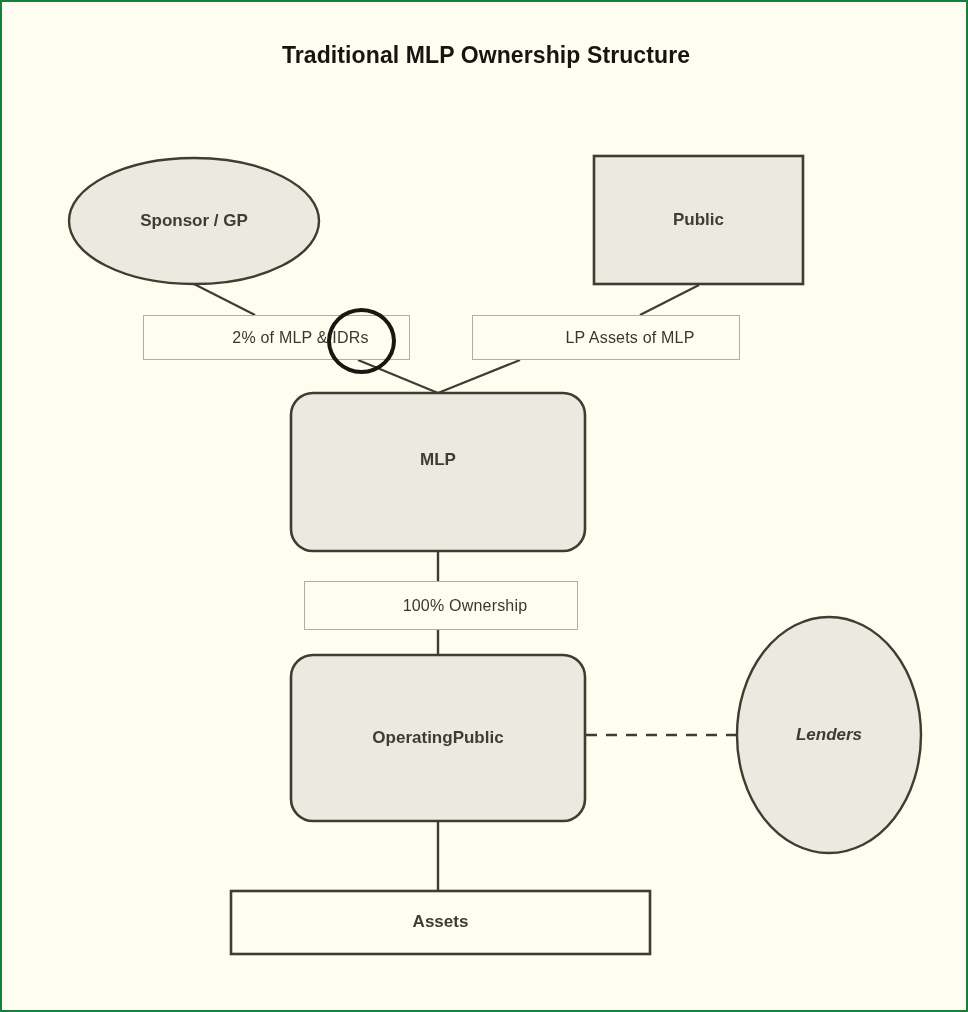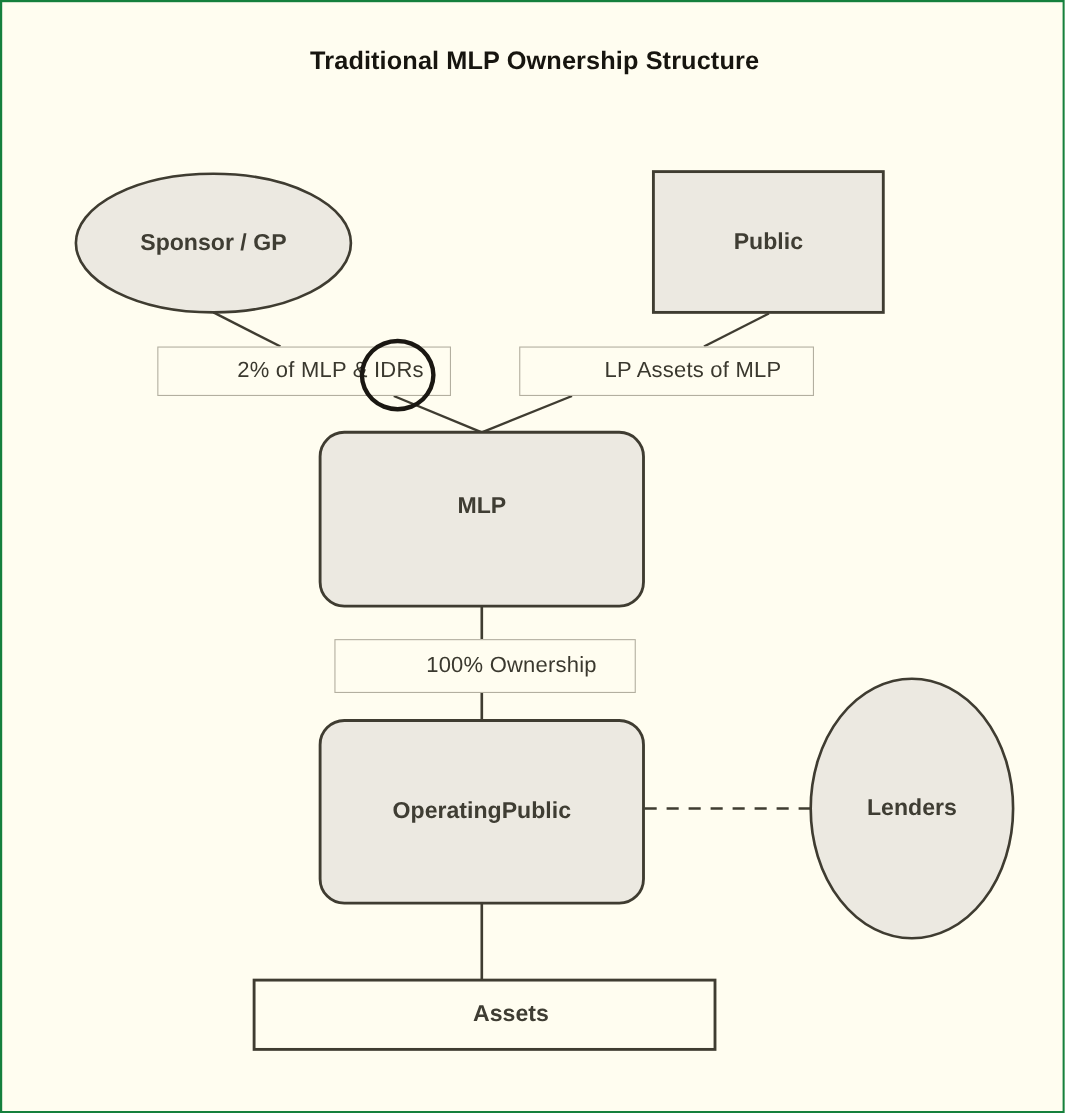--- a/index.html
+++ b/index.html
@@ -41,35 +41,35 @@
     left: 0;
     top: 40px;
     width: 968px;
     text-align: center;
     font-size: 23px;
     font-weight: bold;
     color: #17150f;
     letter-spacing: 0.1px;
   }
   .strong-label {
-    font-size: 21px;
+    font-size: 17px;
     font-weight: bold;
     color: #3f3d33;
     line-height: 1.28;
     justify-content: center;
   }
   .edge-label {
     position: absolute;
     box-sizing: border-box;
     background: #fffdf0;
     border: 1.5px solid #b3afa0;
     display: flex;
     align-items: center;
     justify-content: center;
-    font-size: 20px;
+    font-size: 16px;
     color: #3a382e;
     letter-spacing: 0.2px;
     padding-left: 48px;
   }
   .idr-highlight {
     position: absolute;
     border: 4px solid #1a1712;
     border-radius: 50%;
     background: transparent;
     pointer-events: none;
@@ -123,25 +123,25 @@
 
   <div class="node-label strong-label" style="left:289px; top:435px; width:294px; height:46px;">
     <span>MLP</span>
   </div>
 
   <div class="node-label strong-label" style="left:289px; top:700px; width:294px; height:72px; flex-direction:row;">
     <span>Operating</span>
     <span>Public</span>
   </div>
 
-  <div class="node-label strong-label" style="left:735px; top:710px; width:184px; height:46px;">
+  <div class="node-label strong-label" style="left:735px; top:710px; width:184px; height:46px;font-style:italic;">
     <span>Lenders</span>
   </div>
 
-  <div class="node-label strong-label" style="left:229px; top:897px; width:419px; height:46px;margin-left:24px;">
+  <div class="node-label strong-label" style="left:229px; top:897px; width:419px; height:46px;">
     <span>Assets</span>
   </div>
 
   <div class="edge-label" style="left:141px; top:313px; width:267px; height:45px;">
     <span>2% of MLP &amp; IDRs</span>
   </div>
 
   <div class="edge-label" style="left:470px; top:313px; width:268px; height:45px;">
     <span>LP Assets of MLP</span>
   </div>

